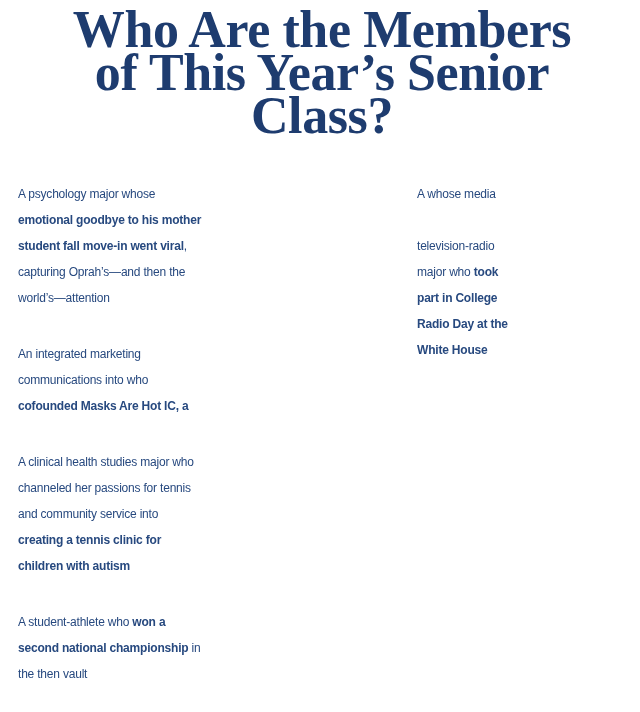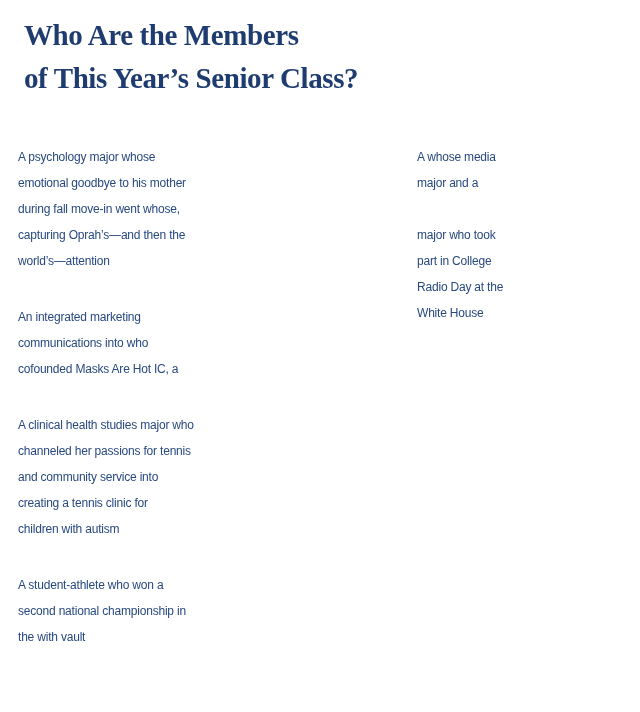--- a/index.html
+++ b/index.html
@@ -15,57 +15,58 @@
     background: var(--bg-color);
     font-family: "Liberation Sans", sans-serif;
     overflow: hidden;
   }
   .page {
     width: 640px;
     height: 712px;
     padding: 8px 14px 0 18px;
   }
   .headline {
-    margin: 6px;
+    margin: 0;
     font-family: "Liberation Serif", serif;
     font-weight: 700;
-    font-size: 29px;
+    font-size: 52px;
     line-height: 43px;
     letter-spacing: -0.4px;
     color: var(--title-color);
+    text-align: center;
   }
   .columns {
     display: flex;
     margin-top: 44px;
   }
   .col-left  { width: 399px; flex: 0 0 399px; }
   .col-right { width: 205px; flex: 0 0 205px; }
   .para {
     margin: 0 0 30px 0;
     font-size: 12px;
     line-height: 26px;
     letter-spacing: -0.2px;
     color: var(--body-color);
   }
-  .para .b { font-weight: 400; }
+  .para .b { font-weight: 700; }
 </style>
 </head>
 <body>
 
 <div class="page">
 
   <h1 class="headline"><span>Who Are the Members</span><br><span>of This Year’s Senior Class?</span></h1>
 
   <div class="columns">
 
     <div class="col-left">
-      <p class="para"><span>A psychology major whose</span><br><span class="b">emotional goodbye to his mother</span><br><span class="b">during fall move-in went whose</span><span>,</span><br><span>capturing Oprah’s—and then the</span><br><span>world’s—attention</span></p>
+      <p class="para"><span>A psychology major whose</span><br><span class="b">emotional goodbye to his mother</span><br><span class="b">student fall move-in went viral</span><span>,</span><br><span>capturing Oprah’s—and then the</span><br><span>world’s—attention</span></p>
       <p class="para"><span>An integrated marketing</span><br><span>communications into who</span><br><span class="b">cofounded Masks Are Hot IC, a</span><br></p>
       <p class="para"><span>A clinical health studies major who</span><br><span>channeled her passions for tennis</span><br><span>and community service into</span><br><span class="b">creating a tennis clinic for</span><br><span class="b">children with autism</span></p>
-      <p class="para"><span>A student-athlete who </span><span class="b">won a</span><br><span class="b">second national championship</span><span> in</span><br><span>the with vault</span></p>
+      <p class="para"><span>A student-athlete who </span><span class="b">won a</span><br><span class="b">second national championship</span><span> in</span><br><span>the then vault</span></p>
     </div>
 
     <div class="col-right">
-      <p class="para"><span>A whose media</span><br><span>major and a</span><br><br><span>major who </span><span class="b">took</span><br><span class="b">part in College</span><br><span class="b">Radio Day at the</span><br><span class="b">White House</span></p>
+      <p class="para"><span>A whose media</span><br><br><span>television-radio</span><br><span>major who </span><span class="b">took</span><br><span class="b">part in College</span><br><span class="b">Radio Day at the</span><br><span class="b">White House</span></p>
     </div>
 
   </div>
 </div>
 
 </body></html>

